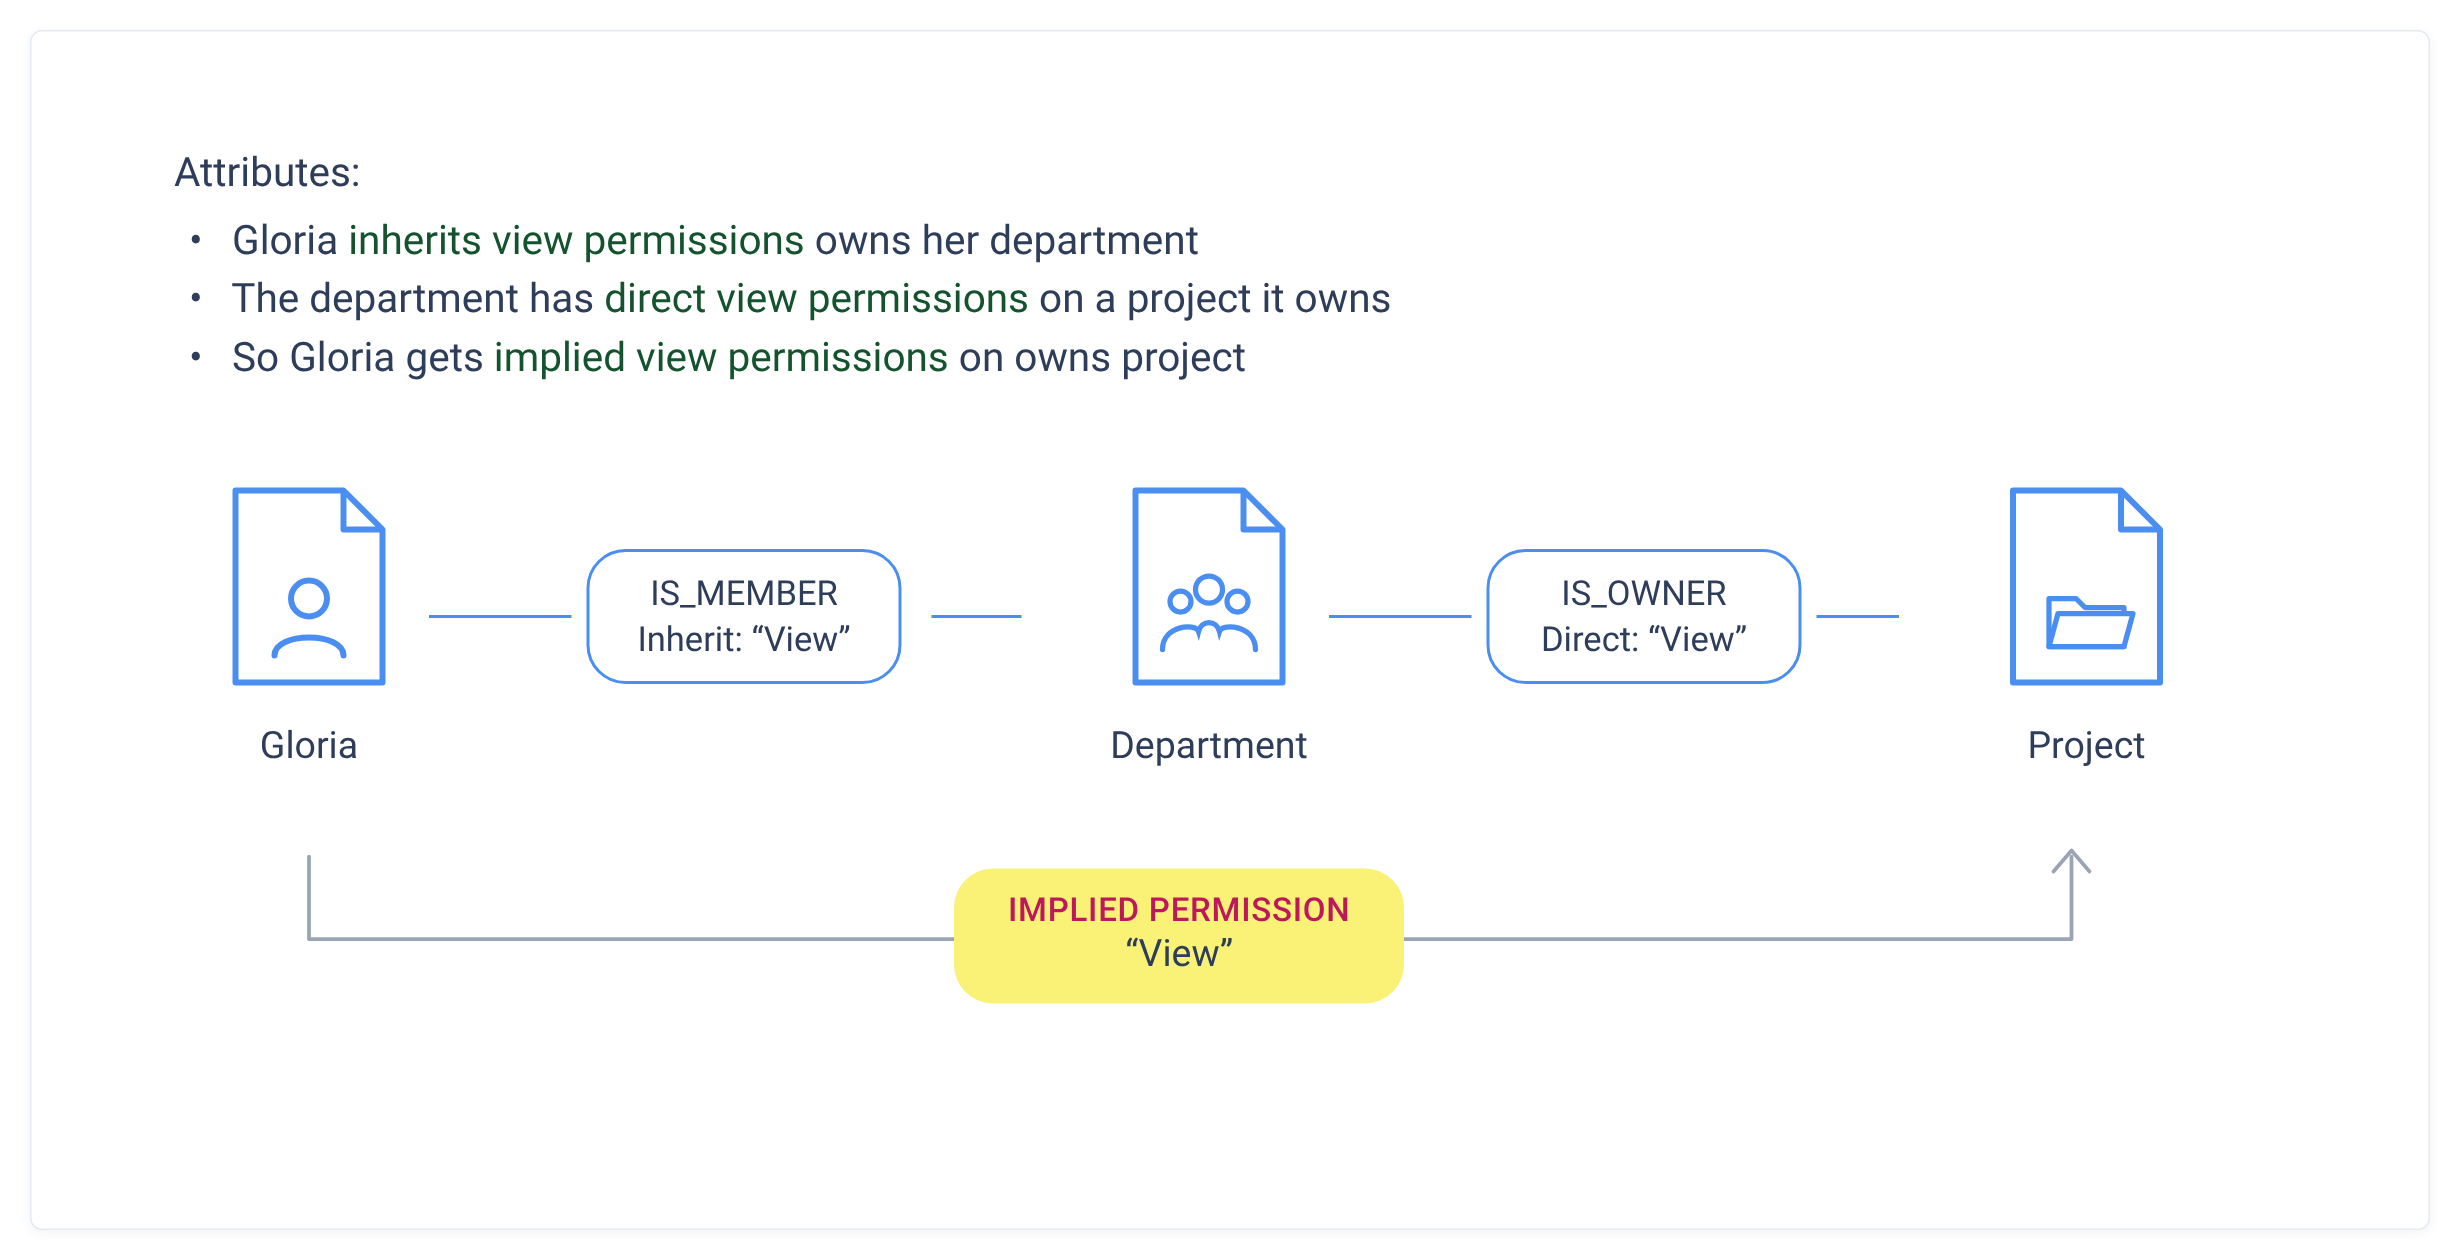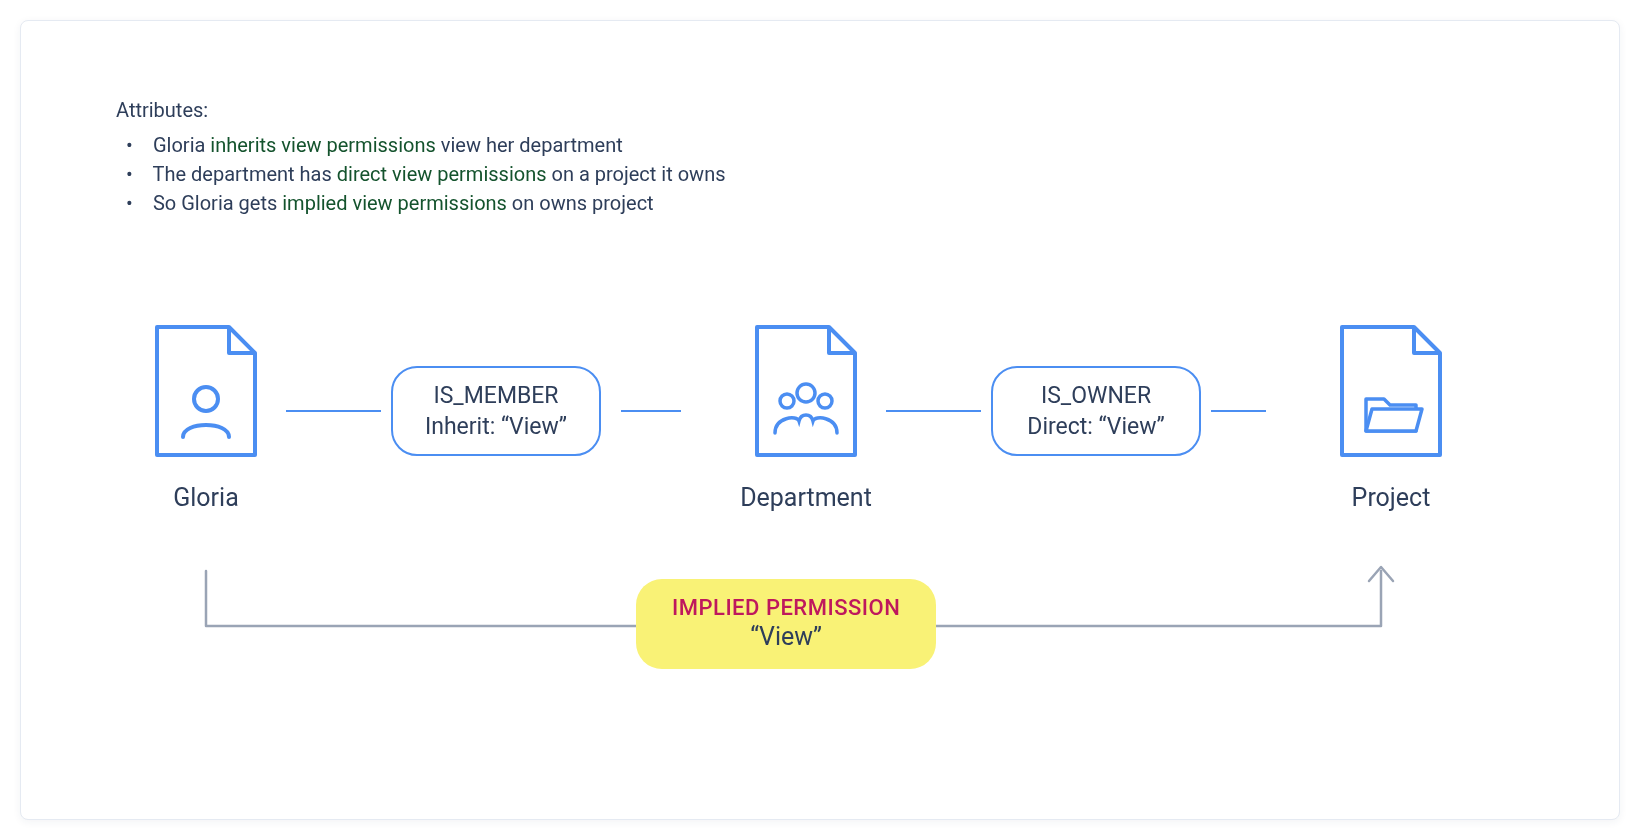--- a/index.html
+++ b/index.html
@@ -15,21 +15,21 @@
     width: 1600px; height: 800px;
     background: #fff;
     border: 1px solid #e5eaf2;
     border-radius: 8px;
     box-shadow: 0 2px 8px rgba(30,50,90,0.06);
   }
   .attributes {
     position: absolute;
     left: 95px; top: 75px;
     width: 1200px;
-    font-size: 20px;
+    font-size: 27px;
     line-height: 1.45;
     color: #2e3e5a;
   }
   .attributes .title {
     margin-bottom: 6px;
   }
   .attributes ul {
     list-style: none;
     padding-left: 32px;
   }
@@ -114,21 +114,21 @@
 </style>
 </head>
 <body>
 
 <div class="card">
 
   <div class="attributes">
     <div class="title">Attributes:</div>
     <ul>
       <li>
-        <span>Gloria </span><span class="hl">inherits view permissions</span><span> view her department</span>
+        <span>Gloria </span><span class="hl">inherits view permissions</span><span> owns her department</span>
       </li>
       <li>
         <span>The department has </span><span class="hl">direct view permissions</span><span> on a project it owns</span>
       </li>
       <li>
         <span>So Gloria gets </span><span class="hl">implied view permissions</span><span> on owns project</span>
       </li>
     </ul>
   </div>
 

